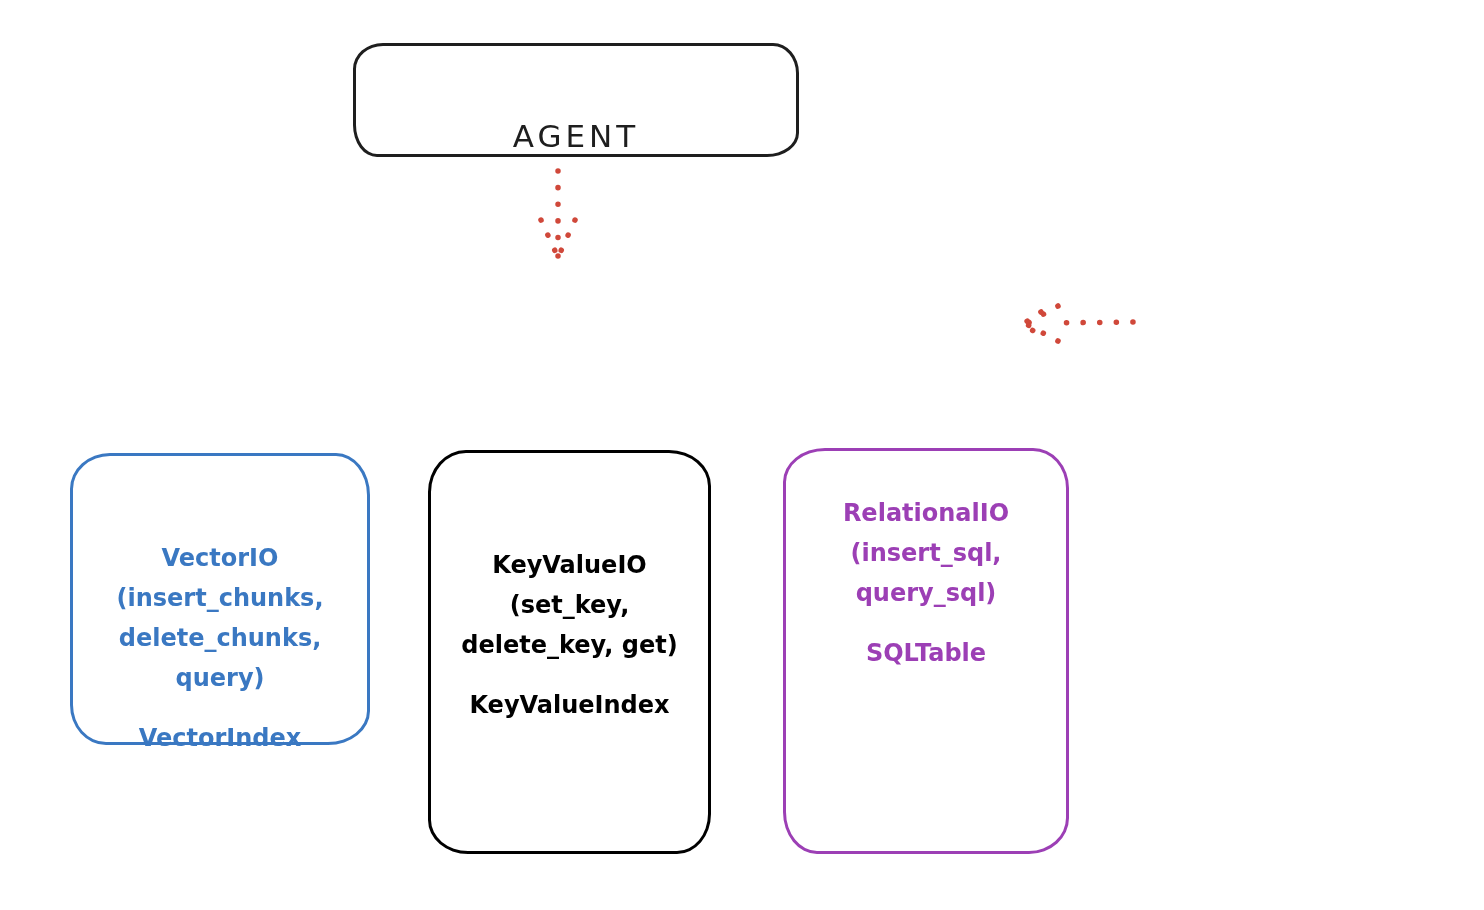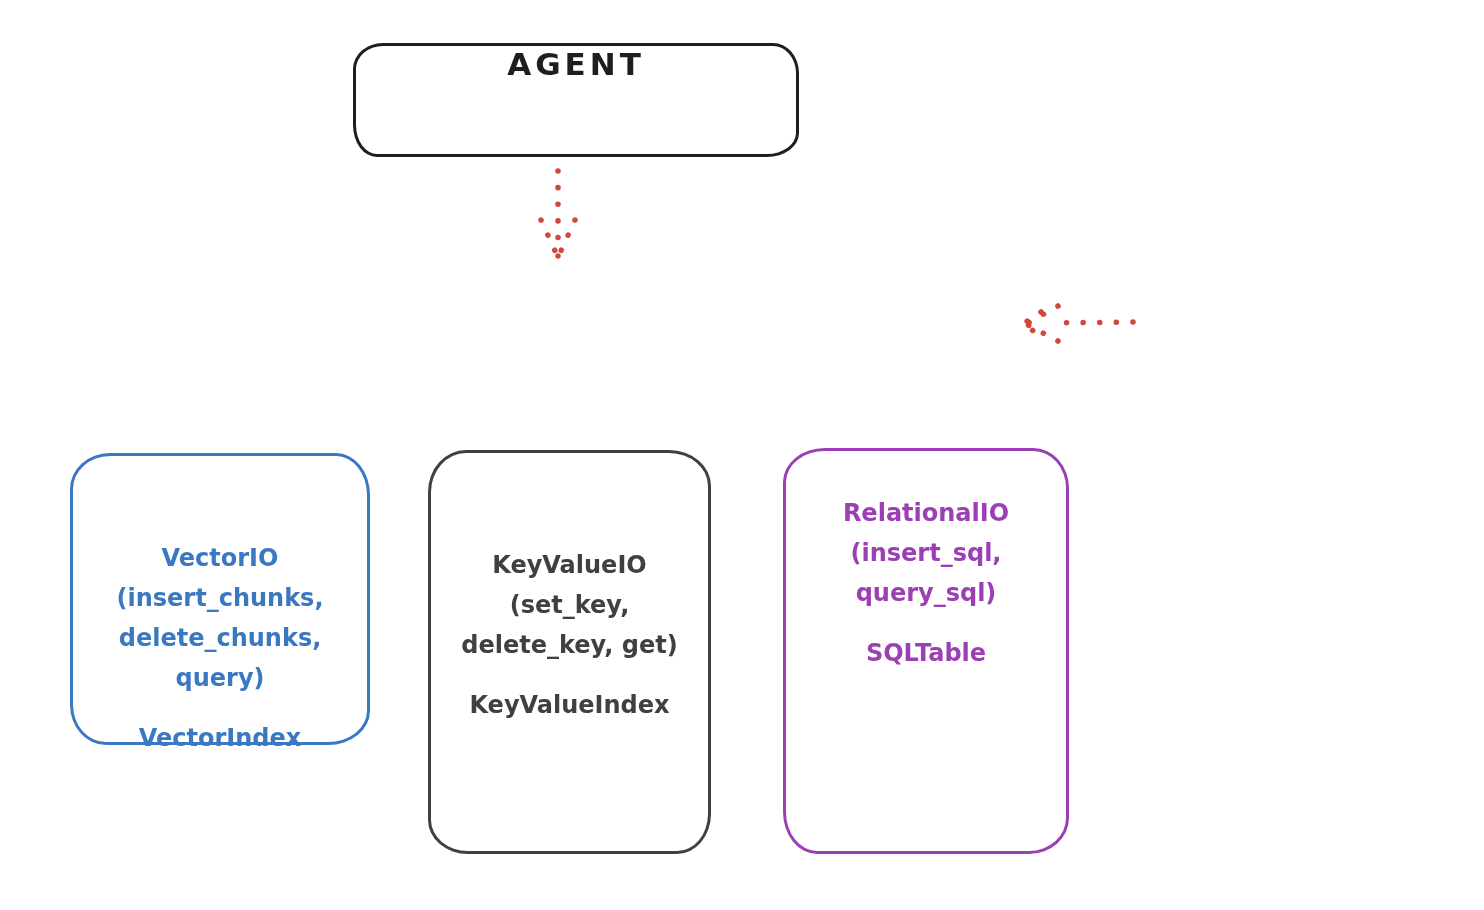--- a/index.html
+++ b/index.html
@@ -22,24 +22,24 @@
     height: 910px;
     background: var(--background);
   }
 
   
   .node-box {
     position: absolute;
     border: 3px solid var(--ink);
     color: var(--ink);
     display: flex;
-    align-items: flex-start;
+    align-items: flex-end;
     justify-content: center;
     background: transparent;
-    font-weight: bold;
+    font-weight: normal;
   }
   .agent-box {
     left: 353px; top: 43px;
     width: 446px; height: 114px;
     border-radius: 30px 26px 32px 24px / 26px 30px 24px 32px;
     font-size: 31px;
     letter-spacing: 4px;
   }
   .rag-box {
     left: 155px; top: 271px;
@@ -140,21 +140,21 @@
 
 
   <div class="module-box module-vector" style="color: rgb(58, 120, 194);">
     <div class="module-title">VectorIO
 (insert_chunks,
 delete_chunks,
 query)</div>
     <div class="module-index">VectorIndex</div>
   </div>
 
-  <div class="module-box module-keyvalue" style="color: #404040;">
+  <div class="module-box module-keyvalue" style="color: #000000;">
     <div class="module-title">KeyValueIO
 (set_key,
 delete_key, get)</div>
     <div class="module-index">KeyValueIndex</div>
   </div>
 
   <div class="module-box module-relational" style="color: rgb(156, 63, 181);">
     <div class="module-title">RelationalIO
 (insert_sql,
 query_sql)</div>

